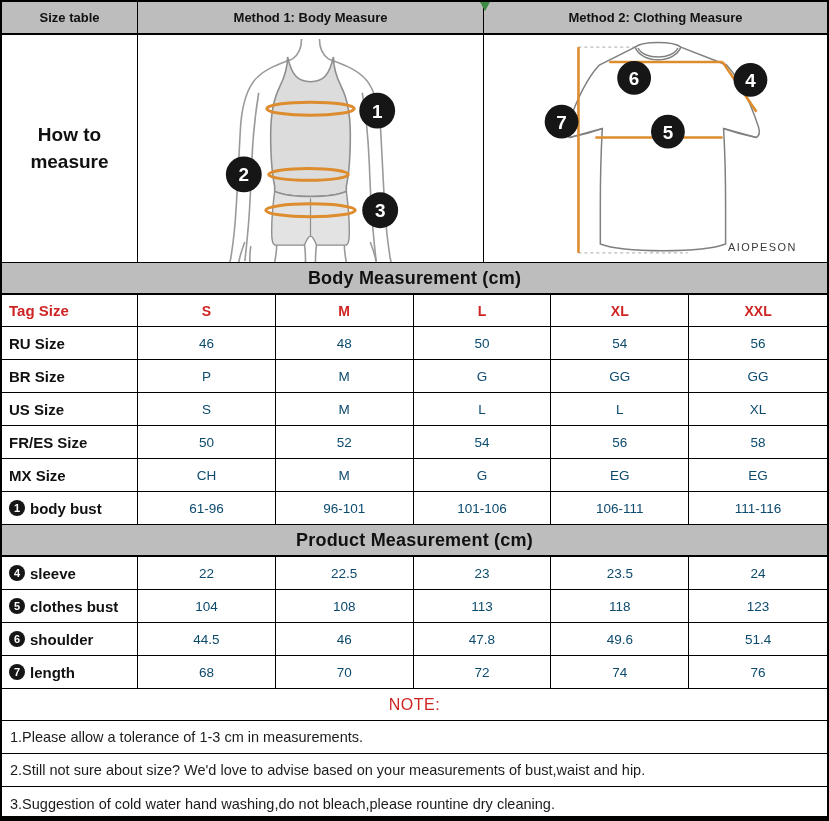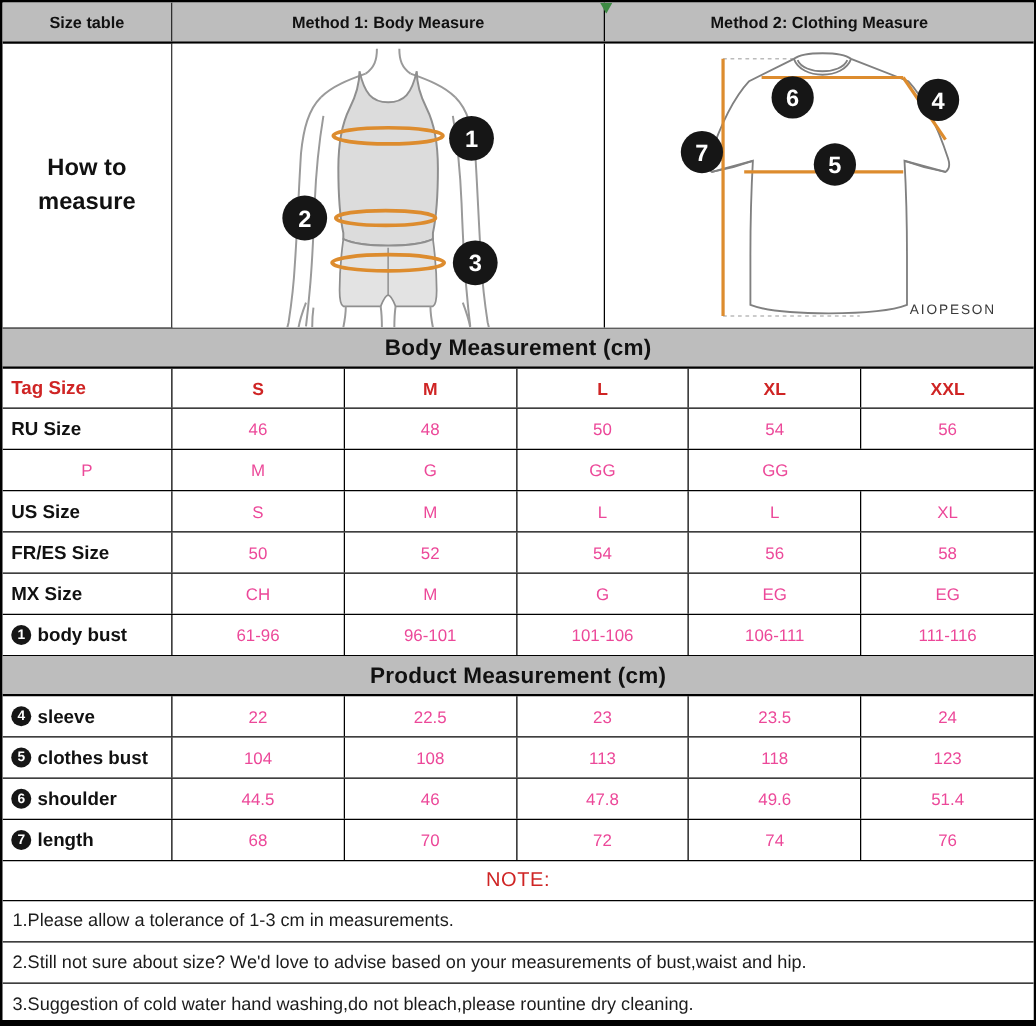--- a/index.html
+++ b/index.html
@@ -21,21 +21,21 @@
   .cell:last-child { border-right: none; }
   .gray { background: #bdbdbd; }
   .hdr { font-weight: bold; font-size: 13px; }
   .r-top { height: 33px; border-bottom-width: 2px; }
   .r-fig { height: 228px; }
   .r-sec { height: 32px; border-bottom-width: 2px; }
   .r-data { height: 33px; }
   .r-tag { height: 32px; }
   .sec-title { font-weight: bold; font-size: 18px; letter-spacing: .2px; }
   .lbl { justify-content: flex-start; padding-left: 7px; font-weight: bold; font-size: 15px; gap: 5px; }
-  .val { font-size: 13.5px; color:#ec4899; }
+  .val { font-size: 13.5px; color:#0c4a6e; }
   .red { color: #cf2424; }
   .tagv { font-weight: bold; font-size: 14px; }
   .howto { font-weight: bold; font-size: 19px; text-align:center; line-height: 1.4; padding: 0 14px; }
   .figcell { background:#fff; padding:0; }
   .mk {
     display:inline-flex; align-items:center; justify-content:center;
     width: 16px; height: 16px; border-radius: 50%;
     background:#161616; color:#fff; font-size: 11px; font-weight:bold; flex: 0 0 16px;
   }
   .r-note-title { height: 32px; }
@@ -175,20 +175,23 @@
         <span>RU Size</span>
       </div>
     <div class="cell val">46</div>
     <div class="cell val">48</div>
     <div class="cell val">50</div>
     <div class="cell val">54</div>
     <div class="cell val">56</div>
   </div>
 
   <div class="row g6 r-data">
+    <div class="cell lbl">
+        <span>BR Size</span>
+      </div>
     <div class="cell val">P</div>
     <div class="cell val">M</div>
     <div class="cell val">G</div>
     <div class="cell val">GG</div>
     <div class="cell val">GG</div>
   </div>
 
   <div class="row g6 r-data">
     <div class="cell lbl">
         <span>US Size</span>

